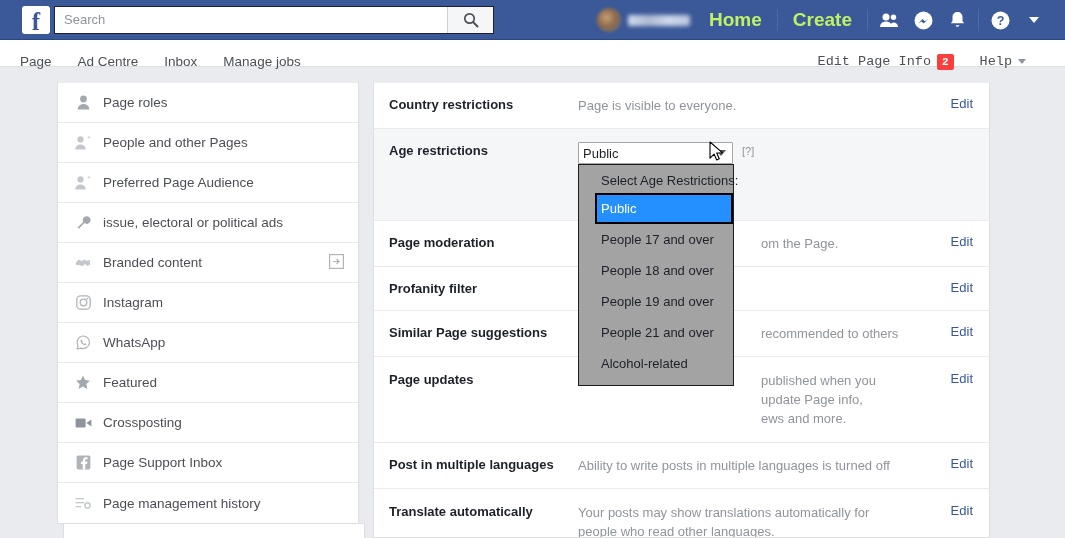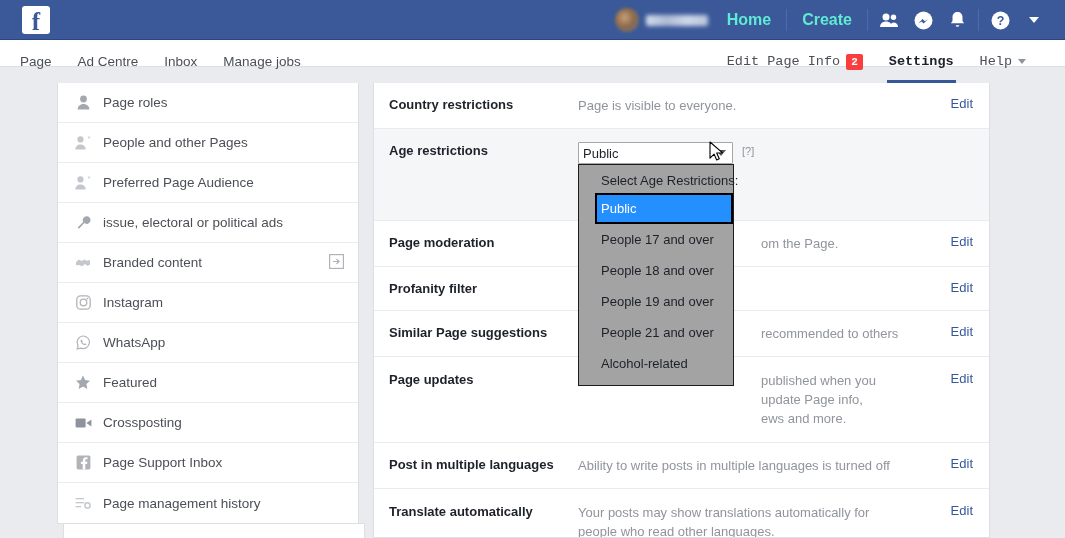--- a/index.html
+++ b/index.html
@@ -55,21 +55,21 @@
   .avatar-blur {
     width: 24px; height: 24px; border-radius: 50%;
     background: radial-gradient(circle at 40% 40%, #c8a078 0%, #8d6a4a 45%, #5f6f8e 100%);
     filter: blur(1.6px);
   }
   .name-blur {
     width: 62px; height: 11px; border-radius: 2px;
     background: linear-gradient(90deg,#d3dcec,#aebbd4,#cfd8ea,#b9c5dc);
     filter: blur(2.2px);
   }
-  .tl { color: #5eead4; font-weight: bold; font-size: 16px; padding: 0 11px; cursor: pointer; }
+  .tl { color: #bef264; font-weight: bold; font-size: 19px; padding: 0 11px; cursor: pointer; }
   .divider-v { width: 1px; height: 22px; background: #4c6bae; margin: 0 4px; }
   .icon-btn {
     width: 34px; height: 30px; display: flex;
     align-items: center; justify-content: center; cursor: pointer;
   }
   .caret-down {
     width: 0; height: 0; border-left: 5px solid transparent;
     border-right: 5px solid transparent; border-top: 6px solid #fff;
   }
 
@@ -196,20 +196,29 @@
 
   
   .cursor { position: absolute; left: 709px; top: 141px; z-index: 80; pointer-events: none; }
 </style>
 </head>
 <body>
 
 <div class="topbar">
   <div class="fb-logo">
     <span>f</span>
+  </div>
+  <div class="searchwrap">
+    <input type="text" placeholder="Search" style="">
+    <div class="search-btn">
+      <svg width="16" height="16" viewBox="0 0 16 16">
+        <circle cx="6.5" cy="6.5" r="4.7" fill="none" stroke="#4b4f56" stroke-width="1.7"></circle>
+        <line x1="10" y1="10" x2="14.5" y2="14.5" stroke="#4b4f56" stroke-width="2" stroke-linecap="round"></line>
+      </svg>
+    </div>
   </div>
 
   <div class="topright">
     <div class="profile-chip">
       <div class="avatar-blur"></div>
       <div class="name-blur"></div>
     </div>
     <div class="tl">Home</div>
     <div class="divider-v"></div>
     <div class="tl">Create</div>
@@ -260,23 +269,20 @@
     </div>
     <div class="navitem">
       <span>Manage jobs</span>
     </div>
   </div>
 
   <div class="navright">
     <div class="navitem">
       <span>Edit Page Info</span>
       <span class="badge-red">2</span>
-    </div>
-    <div class="navitem active">
-      <span>Settings</span>
     </div>
     <div class="navitem">
       <span>Help</span>
       <span class="mini-caret"></span>
     </div>
   </div>
 </div>
 
 <div class="sidebar">
 

